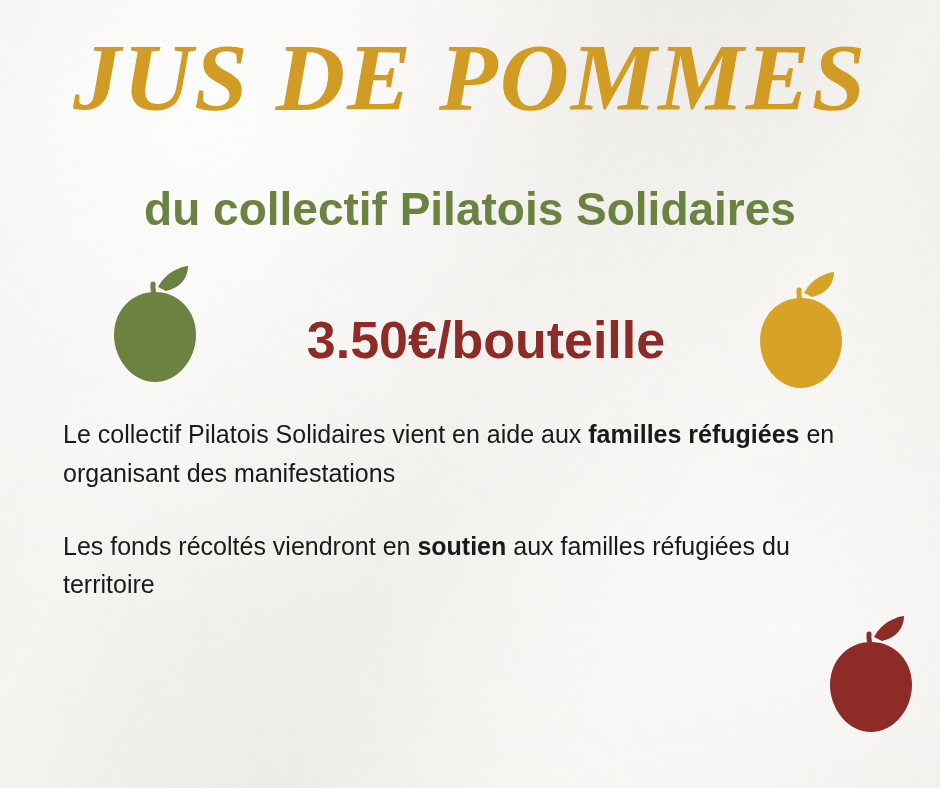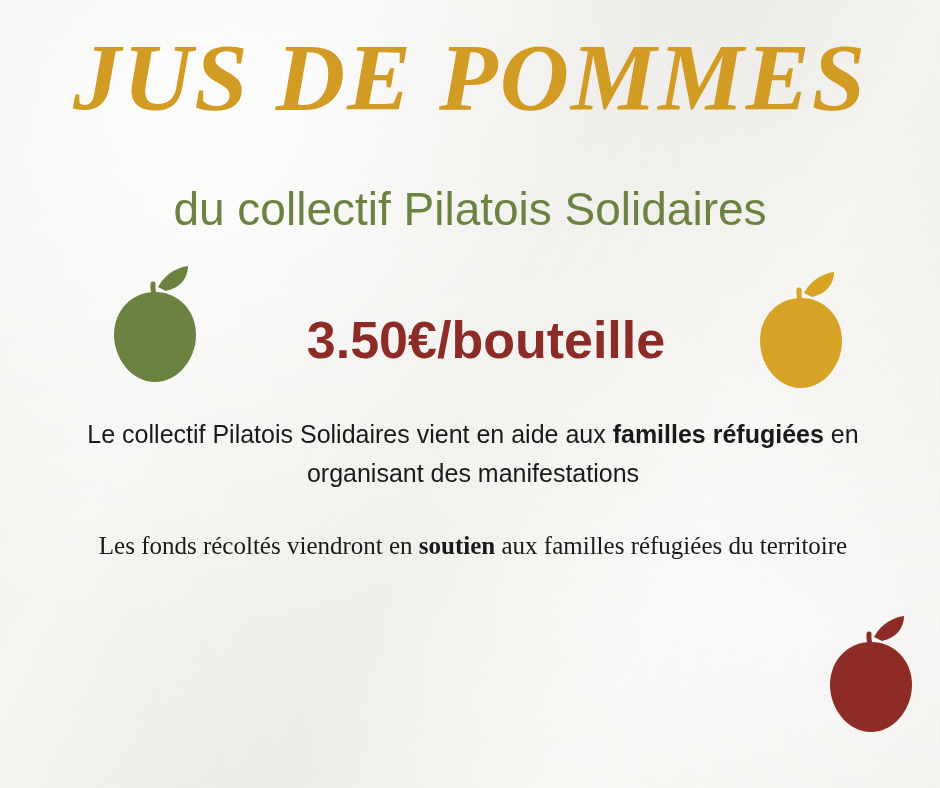--- a/index.html
+++ b/index.html
@@ -48,21 +48,21 @@
     white-space: nowrap;
     font-style: italic;
   }
   .subtitle {
     position: absolute;
     top: 182px;
     left: 0;
     width: 940px;
     text-align: center;
     font-family: "Liberation Sans", sans-serif;
-    font-weight: normal;
+    font-weight: bold;
     font-size: 46px;
     color: #6b8240;
     white-space: nowrap;
   }
   .price {
     position: absolute;
     top: 310px;
     left: 16px;
     width: 940px;
     text-align: center;
@@ -79,26 +79,25 @@
   .apple-red    { left: 812px; top: 612px; }
 
   .body-text {
     position: absolute;
     left: 63px;
     top: 415px;
     width: 820px;
     font-size: 25px;
     color: #1a1a1a;
     line-height: 1.55;
-    text-align: center;
   }
   .para {
     margin: 0 0 34px 0;
   }
-  .para:last-child { margin-bottom: 17px; font-family: Liberation Serif, serif; }
+  .para:last-child { margin-bottom: 17px; }
   .para b { font-weight: bold; }
 </style>
 </head>
 <body>
 
 <div class="poster">
   <div class="texture"></div>
 
   <div class="title">JUS DE POMMES</div>
 

